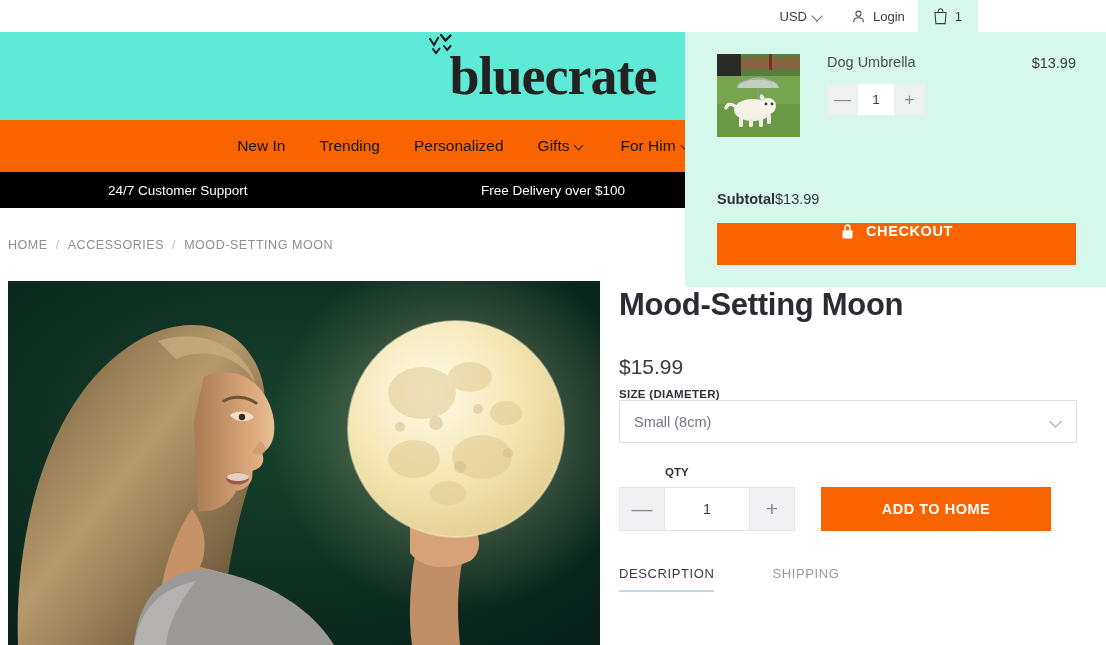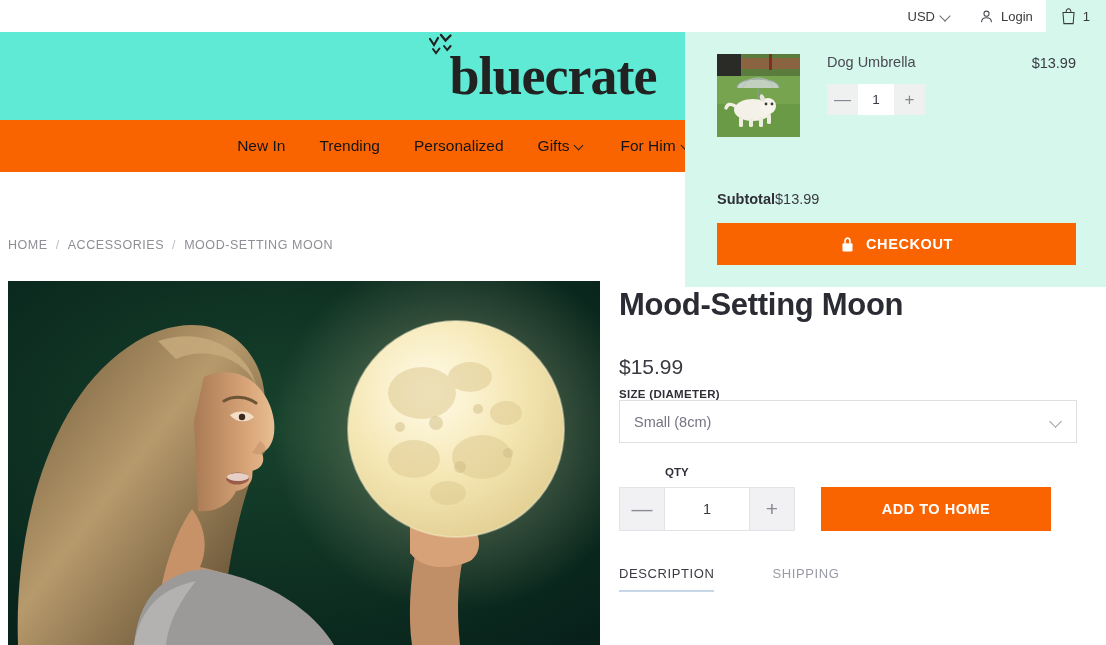--- a/index.html
+++ b/index.html
@@ -7,21 +7,21 @@
     width: 1106px; height: 645px;
     overflow: hidden;
     background: #ffffff;
     font-family: "Liberation Sans", sans-serif;
     color: #333;
   }
   #page { position: relative; width: 1106px; height: 645px; overflow: hidden; }
 
   
   .utility-bar {
-    position: absolute; top: 0; left: 0; width: 1106px; height: 32px;
+    position: absolute; top: 0; left: 0; width: 978px; height: 32px;
     display: flex; justify-content: flex-end; align-items: center;
     font-size: 13px; color: #3b3b3b; z-index: 5;
   }
   .util-item {
     display: flex; align-items: center; gap: 6px;
     height: 32px; padding: 0 13px; cursor: pointer; white-space: nowrap;
   }
   .util-item.cart { background: #d6f7ec; padding: 0 16px 0 14px; }
   .chev { display:inline-block; width: 11px; height: 11px; position: relative; }
   .chev::before {
@@ -153,21 +153,21 @@
     font-size: 13.5px; color: #3a3a42; cursor: text;
   }
   .cprice { font-size: 14.5px; color: #3a3a42; white-space: nowrap; padding-top: 1px; }
   .subtotal {
     display: flex; align-items: center;
     margin-top: 54px; font-size: 14.5px; font-weight: 700; color: #2f2f38;
   }
   .subtotal .amt { font-weight: 400; color: #3a3a42; }
   .checkout {
     margin-top: 16px; width: 359px; height: 42px; background: #fa6400;
-    color: #fff; border: none; display: flex; align-items: center;
+    color: #fff; border: none; display: flex; 
     justify-content: center; gap: 11px; cursor: pointer;
     font-size: 14.5px; font-weight: 700; letter-spacing: .6px;
     font-family: "Liberation Sans", sans-serif;
   }
 </style>
 </head>
 <body>
 
 <div id="page">
 
@@ -224,20 +224,24 @@
     </div>
     <div class="navitem">
       <span>For Her</span>
       <span class="chev"></span>
     </div>
     <div class="navitem">
       <span>For H</span>
     </div>
   </div>
 
+  <div class="promo">
+    <span class="p1">24/7 Customer Support</span>
+    <span class="p2">Free Delivery over $100</span>
+  </div>
 
   <div class="crumbs">
     <a>HOME</a>
     <span class="sep">/</span>
     <a>ACCESSORIES</a>
     <span class="sep">/</span>
     <span>MOOD-SETTING MOON</span>
   </div>
 
   <div class="hero">

